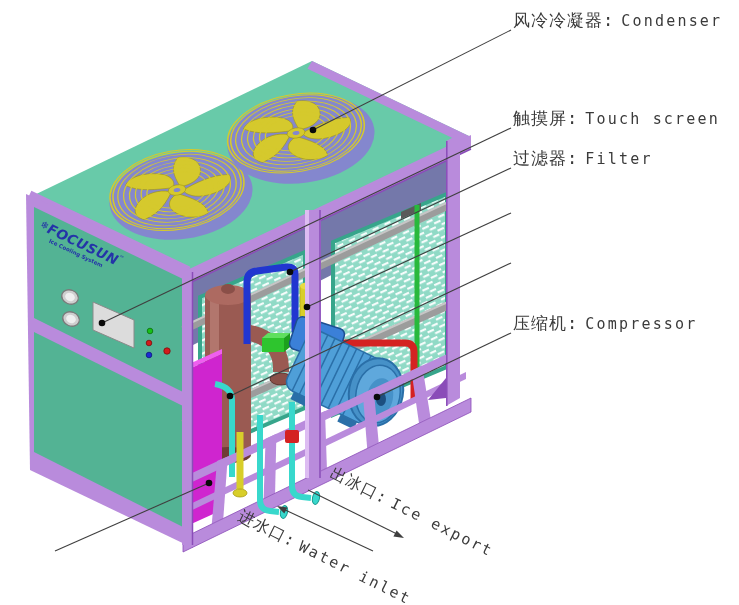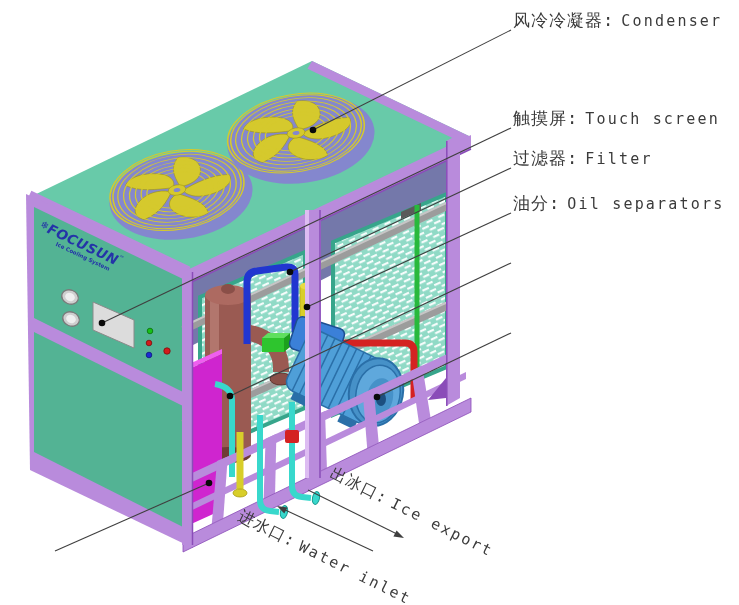--- a/index.html
+++ b/index.html
@@ -1,17 +1,17 @@
 <!DOCTYPE html>
 <html style="--background: #ffffff; --frame: #b98bdc; --frame-dark: #8a4cb8; --frame-light: #ddbcf2; --panel: #53b394; --panel-top: #68caa9; --fan-yellow: #d5c92d; --fan-backing: #8487ce; --mesh: #90dac6; --mesh-border: #37a58b; --shadow: #7478aa; --rail: #9c9c9c; --magenta: #cf25cf; --magenta-light: #ef5fef; --tank: #9a5a52; --tank-dark: #6f3c36; --compressor: #4f9fd8; --compressor-dark: #2a6fa8; --pipe-blue: #2136d0; --pipe-cyan: #38d8cc; --pipe-red: #d42222; --pipe-green: #28b93c; --pipe-yellow: #d8ce2a; --screen: #dcdcdc; --logo-blue: #2433a8; --ink: #3a3a3a; --line: #3f3f3f;"><head>
 <meta charset="utf-8">
 <style>
   html,body{margin:0;padding:0;background:var(--background,#fff);}
   #stage{position:relative;width:739px;height:605px;overflow:hidden;background:var(--background,#fff);
-         font-family:"DejaVu Sans Mono","Liberation Mono",monospace;color:var(--ink,#3a3a3a);text-align:center;}
+         font-family:"DejaVu Sans Mono","Liberation Mono",monospace;color:var(--ink,#3a3a3a);}
   #scene{position:absolute;left:0;top:0;}
   .callout{position:absolute;white-space:nowrap;font-size:16px;}
   .callout .zh{font-size:17px;letter-spacing:1px;font-family:"DejaVu Sans Mono",sans-serif;}
   .callout .en{font-size:15px;letter-spacing:2.2px;margin-left:7px;}
   .flow{position:absolute;white-space:nowrap;transform:rotate(26.5deg);transform-origin:0 50%;}
   .flow .zh{font-size:16px;letter-spacing:1px;font-family:"DejaVu Sans Mono",sans-serif;}
   .flow .en{font-size:15px;letter-spacing:2.2px;margin-left:6px;}
   .logo{position:absolute;left:44px;top:219px;transform:rotate(25.5deg);transform-origin:0 0;
         color:var(--logo-blue,#2433a8);line-height:1;}
   .logo .row{display:flex;align-items:flex-start;}
@@ -209,21 +209,21 @@
     <line x1="308" y1="490" x2="399" y2="535" style="stroke:var(--line)" stroke-width="1.1"></line>
     <polygon points="404,538 393.4,536.6 396.6,530.4" style="fill:var(--line)"></polygon>
     <line x1="281" y1="508" x2="373" y2="551" style="stroke:var(--line)" stroke-width="1.1"></line>
     <polygon points="277,506 284.3,513.6 287.5,507.4" style="fill:var(--line)"></polygon>
   </g>
 </svg>
 
   <div class="callout" style="left:513px;top:9px"><span class="zh">风冷冷凝器:</span><span class="en">Condenser</span></div>
   <div class="callout" style="left:513px;top:147px"><span class="zh">过滤器:</span><span class="en">Filter</span></div>
   <div class="callout" style="left:513px;top:107px"><span class="zh">触摸屏:</span><span class="en">Touch screen</span></div>
-  <div class="callout" style="left:513px;top:192px"><span class="zh">油分:</span><span class="en">Oil separators</span></div>
+  <div class="callout" style="left:513px;top:312px"><span class="zh">压缩机:</span><span class="en">Compressor</span></div>
 
   <div class="flow" style="left:331px;top:462px"><span class="zh">出冰口:</span><span class="en">Ice export</span></div>
   <div class="flow" style="left:239px;top:505px"><span class="zh">进水口:</span><span class="en">Water inlet</span></div>
 
   <div class="logo">
     <div class="row">
       <span class="ic">❄</span>
       <span class="nm">FOCUSUN</span>
       <span class="tm">™</span>
     </div>

